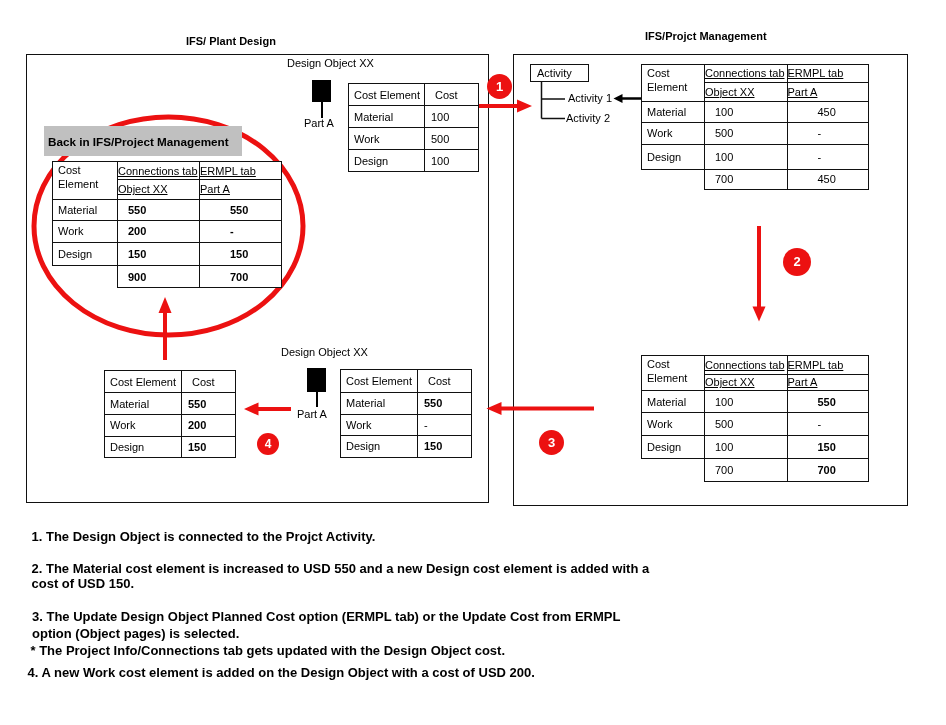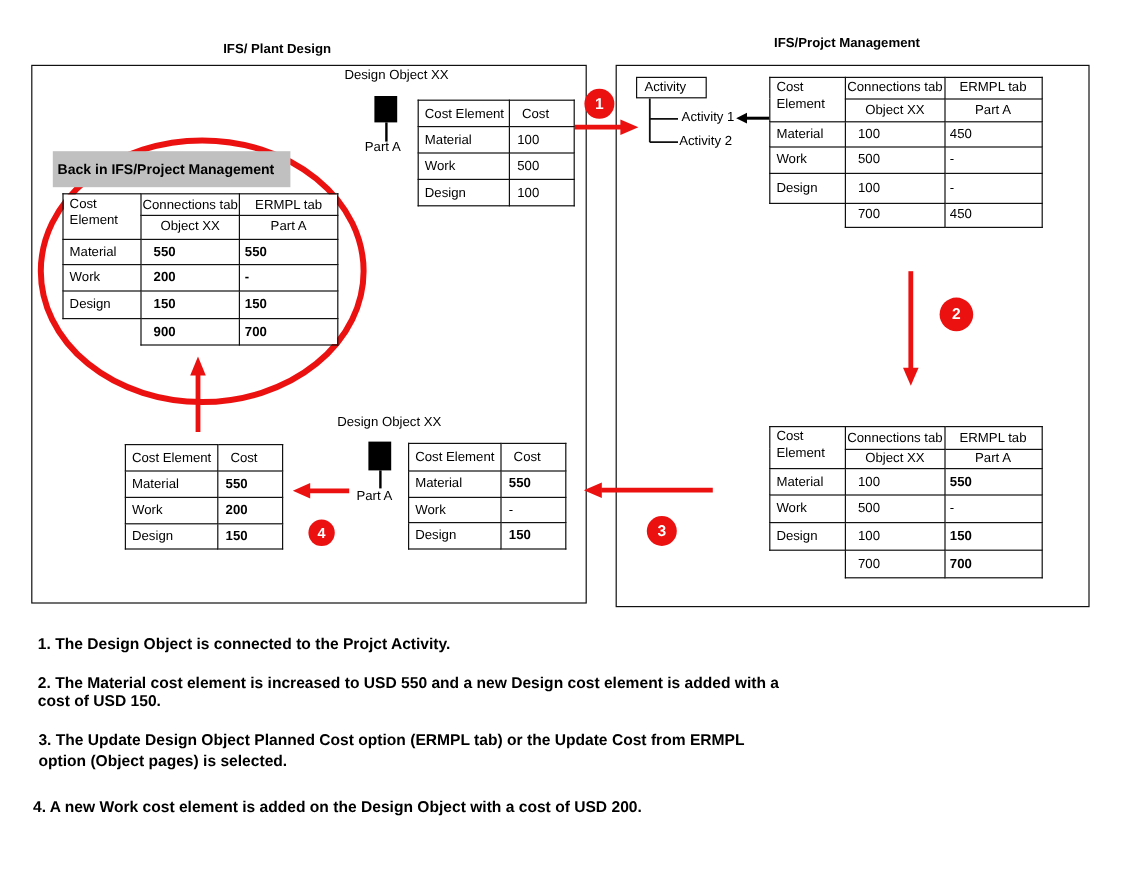--- a/index.html
+++ b/index.html
@@ -34,24 +34,24 @@
   }
 
   
   table.tbl { position: absolute; border-collapse: collapse; table-layout: fixed; background: transparent; }
   table.tbl td {
     border: 1.5px solid #111; background: #ffffff;
     font-size: 11px; padding: 0; vertical-align: middle;
     overflow: hidden; white-space: pre-line;
   }
   table.tbl td.h1  { vertical-align: top; padding: 2px 0 0 5px; line-height: 13.5px; }
-  table.tbl td.hc  { text-align: center; }
+  table.tbl td.hc  { text-align: left; text-decoration: underline; }
   table.tbl td.lab { padding-left: 5px; }
   table.tbl td.val { padding-left: 10px; }
-  table.tbl td.v3  { padding-left: 4px; }
+  table.tbl td.v3  { padding-left: 30px; }
   table.tbl td.vs  { padding-left: 6px; }
   table.tbl td.h2s { padding-left: 10px; }
   table.tbl td.nob { border: none; background: transparent; }
   table.tbl td.b   { font-weight: bold; }
 
   #tPdInitial { left: 348px; top: 83px; }
   #tPmFinal   { left: 52px;  top: 161px; }
   #tPmInitial { left: 641px; top: 64px; }
   #tPmUpdated { left: 641px; top: 355px; }
   #tPdUpdated { left: 340px; top: 369px; }
@@ -369,15 +369,16 @@
   <div id="badge1" class="badge">1</div>
   <div id="badge2" class="badge">2</div>
   <div id="badge3" class="badge">3</div>
   <div id="badge4" class="badge">4</div>
 
   <div id="n1" class="note">1. The Design Object is connected to the Projct Activity.</div>
   <div id="n2a" class="note">2. The Material cost element is increased to USD 550 and a new Design cost element is added with a</div>
   <div id="n2b" class="note">cost of USD 150.</div>
   <div id="n3a" class="note">3. The Update Design Object Planned Cost option (ERMPL tab) or the Update Cost from ERMPL</div>
   <div id="n3b" class="note">option (Object pages) is selected.</div>
+  <div id="n3c" class="note">* The Project Info/Connections tab gets updated with the Design Object cost.</div>
   <div id="n4a" class="note">4. A new Work cost element is added on the Design Object with a cost of USD 200.</div>
 
 </div>
 
 </body></html>

